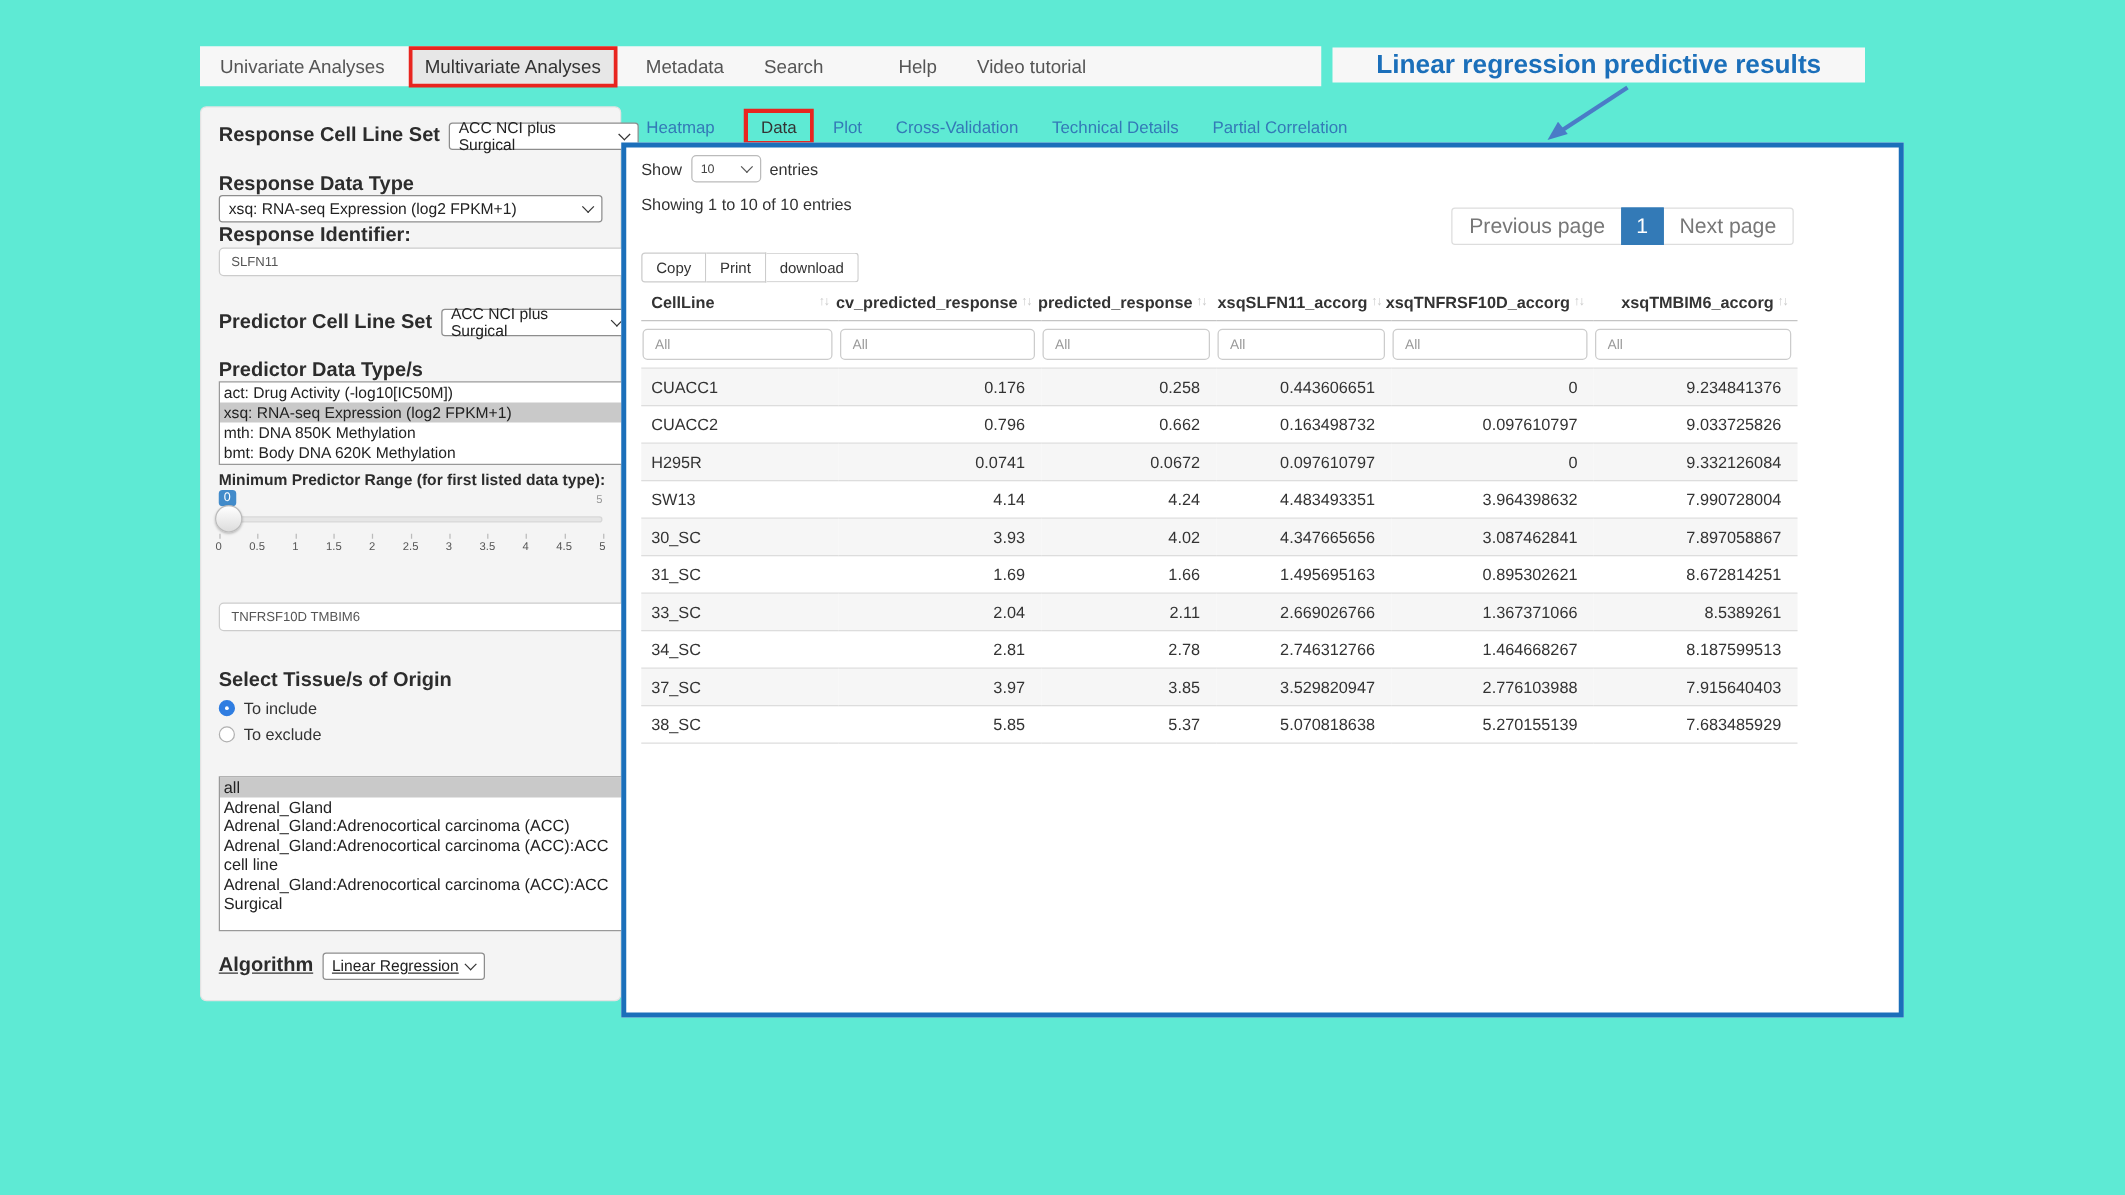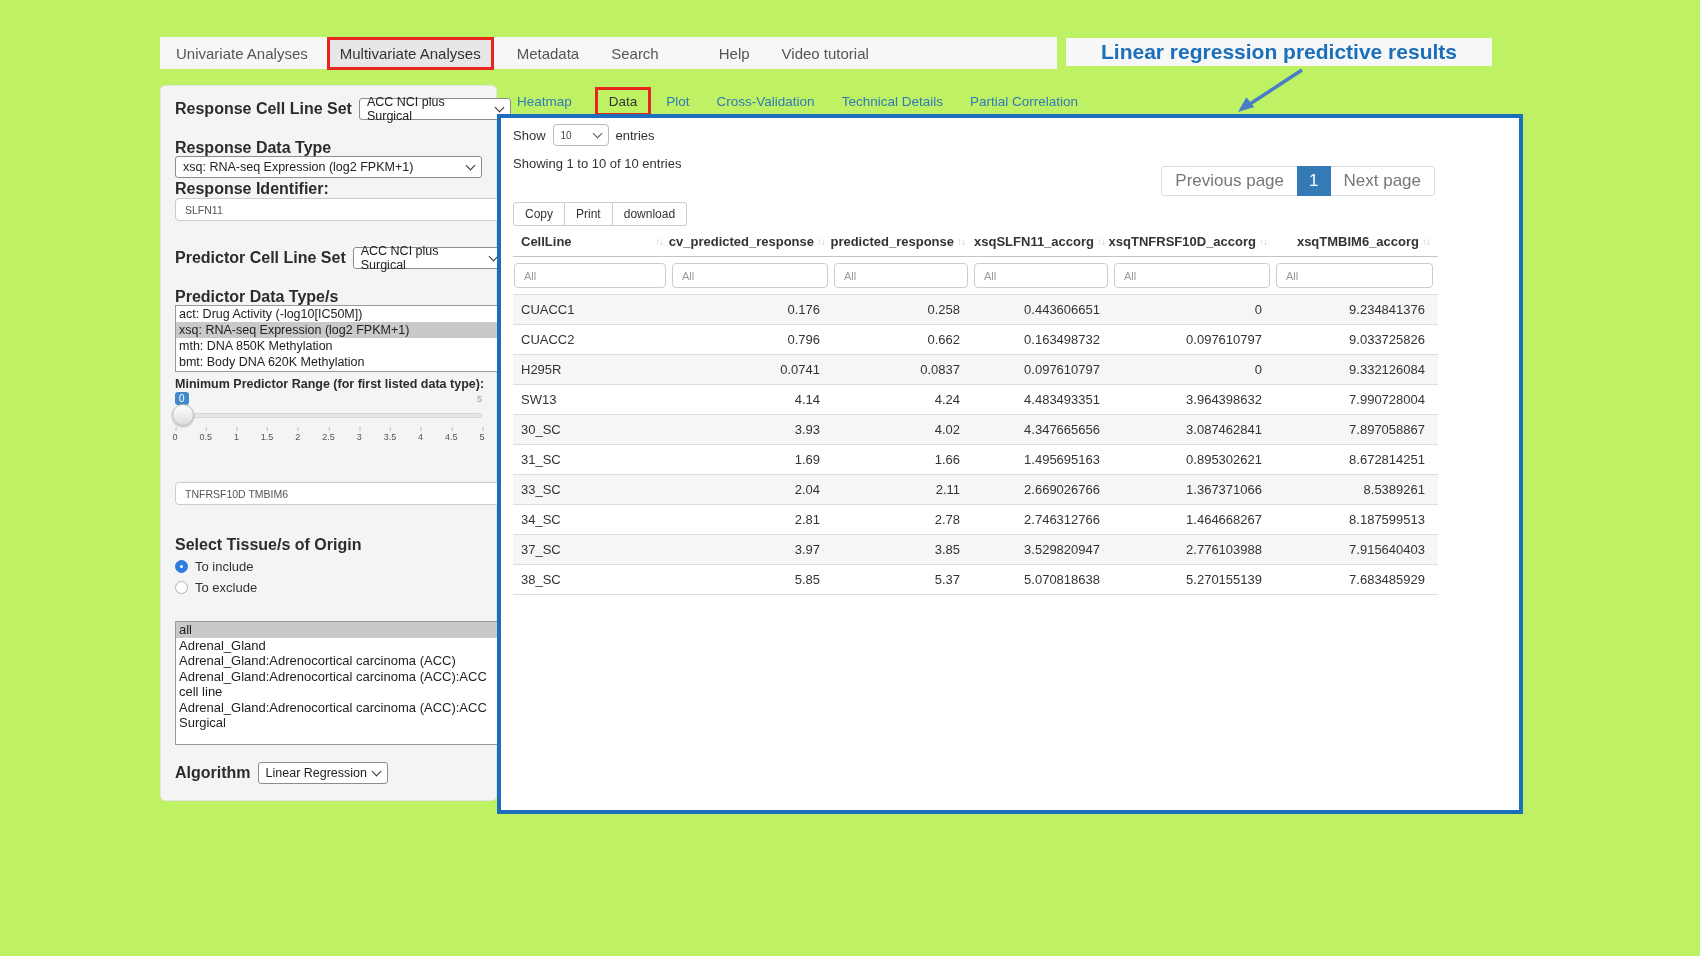--- a/index.html
+++ b/index.html
@@ -1,18 +1,18 @@
 <!DOCTYPE html>
 <html><head>
 <meta charset="utf-8">
 <style>
   * { box-sizing: border-box; }
   html,body { margin:0; padding:0; background:#fff; }
   body { font-family:"Liberation Sans", sans-serif; }
-  .page { position:relative; width:1700px; height:956px; background:#bef264; overflow:hidden; }
+  .page { position:relative; width:1700px; height:956px; background:#5eead4; overflow:hidden; }
 
   
   .nav-strip { position:absolute; left:160px; top:37px; width:897px; height:32px; background:#f7f7f7; }
   .nav-items { position:absolute; left:166px; top:37px; height:32px; display:flex; align-items:center; font-size:15px; color:#555; }
   .nav-item { padding:5px 10px; margin-right:12px; cursor:pointer; white-space:nowrap; }
   .nav-item.active { background:#e7e7e7; color:#333; box-shadow:0 0 0 3px #e8251f; margin-right:16px; }
   .nav-item.gap-right { margin-right:40px; }
 
   
   .annotation { position:absolute; left:1066px; top:38px; width:426px; text-align:center; font-size:21px; font-weight:bold; color:#1b6fba; background:#f7f7f7; padding:2px 0; }
@@ -177,21 +177,21 @@
       </div>
 
     <div class="sb listbox tissue" style="top:535px; height:124px;">
         <div class="lb-item selected">all</div>
         <div class="lb-item">Adrenal_Gland</div>
         <div class="lb-item">Adrenal_Gland:Adrenocortical carcinoma (ACC)</div>
         <div class="lb-item">Adrenal_Gland:Adrenocortical carcinoma (ACC):ACC cell line</div>
         <div class="lb-item">Adrenal_Gland:Adrenocortical carcinoma (ACC):ACC Surgical</div>
       </div>
 
-    <div class="sb inline-row" style="top:676px;">
+    <div class="sb inline-row" style="top:676px;text-decoration:underline;">
       <span class="fld-label">Algorithm</span>
       <div class="select-box" style="flex:none;">
         <span>Linear Regression</span>
         <span class="chev"></span>
       </div>
     </div>
   </aside>
 
   <div class="tabs">
     <span class="tab">Heatmap</span>
@@ -289,21 +289,21 @@
             <td class="col-text">CUACC2</td>
             <td class="col-num">0.796</td>
             <td class="col-num">0.662</td>
             <td class="col-num">0.163498732</td>
             <td class="col-num">0.097610797</td>
             <td class="col-num">9.033725826</td>
           </tr>
           <tr class="odd">
             <td class="col-text">H295R</td>
             <td class="col-num">0.0741</td>
-            <td class="col-num">0.0837</td>
+            <td class="col-num">0.0672</td>
             <td class="col-num">0.097610797</td>
             <td class="col-num">0</td>
             <td class="col-num">9.332126084</td>
           </tr>
           <tr class="even">
             <td class="col-text">SW13</td>
             <td class="col-num">4.14</td>
             <td class="col-num">4.24</td>
             <td class="col-num">4.483493351</td>
             <td class="col-num">3.964398632</td>

